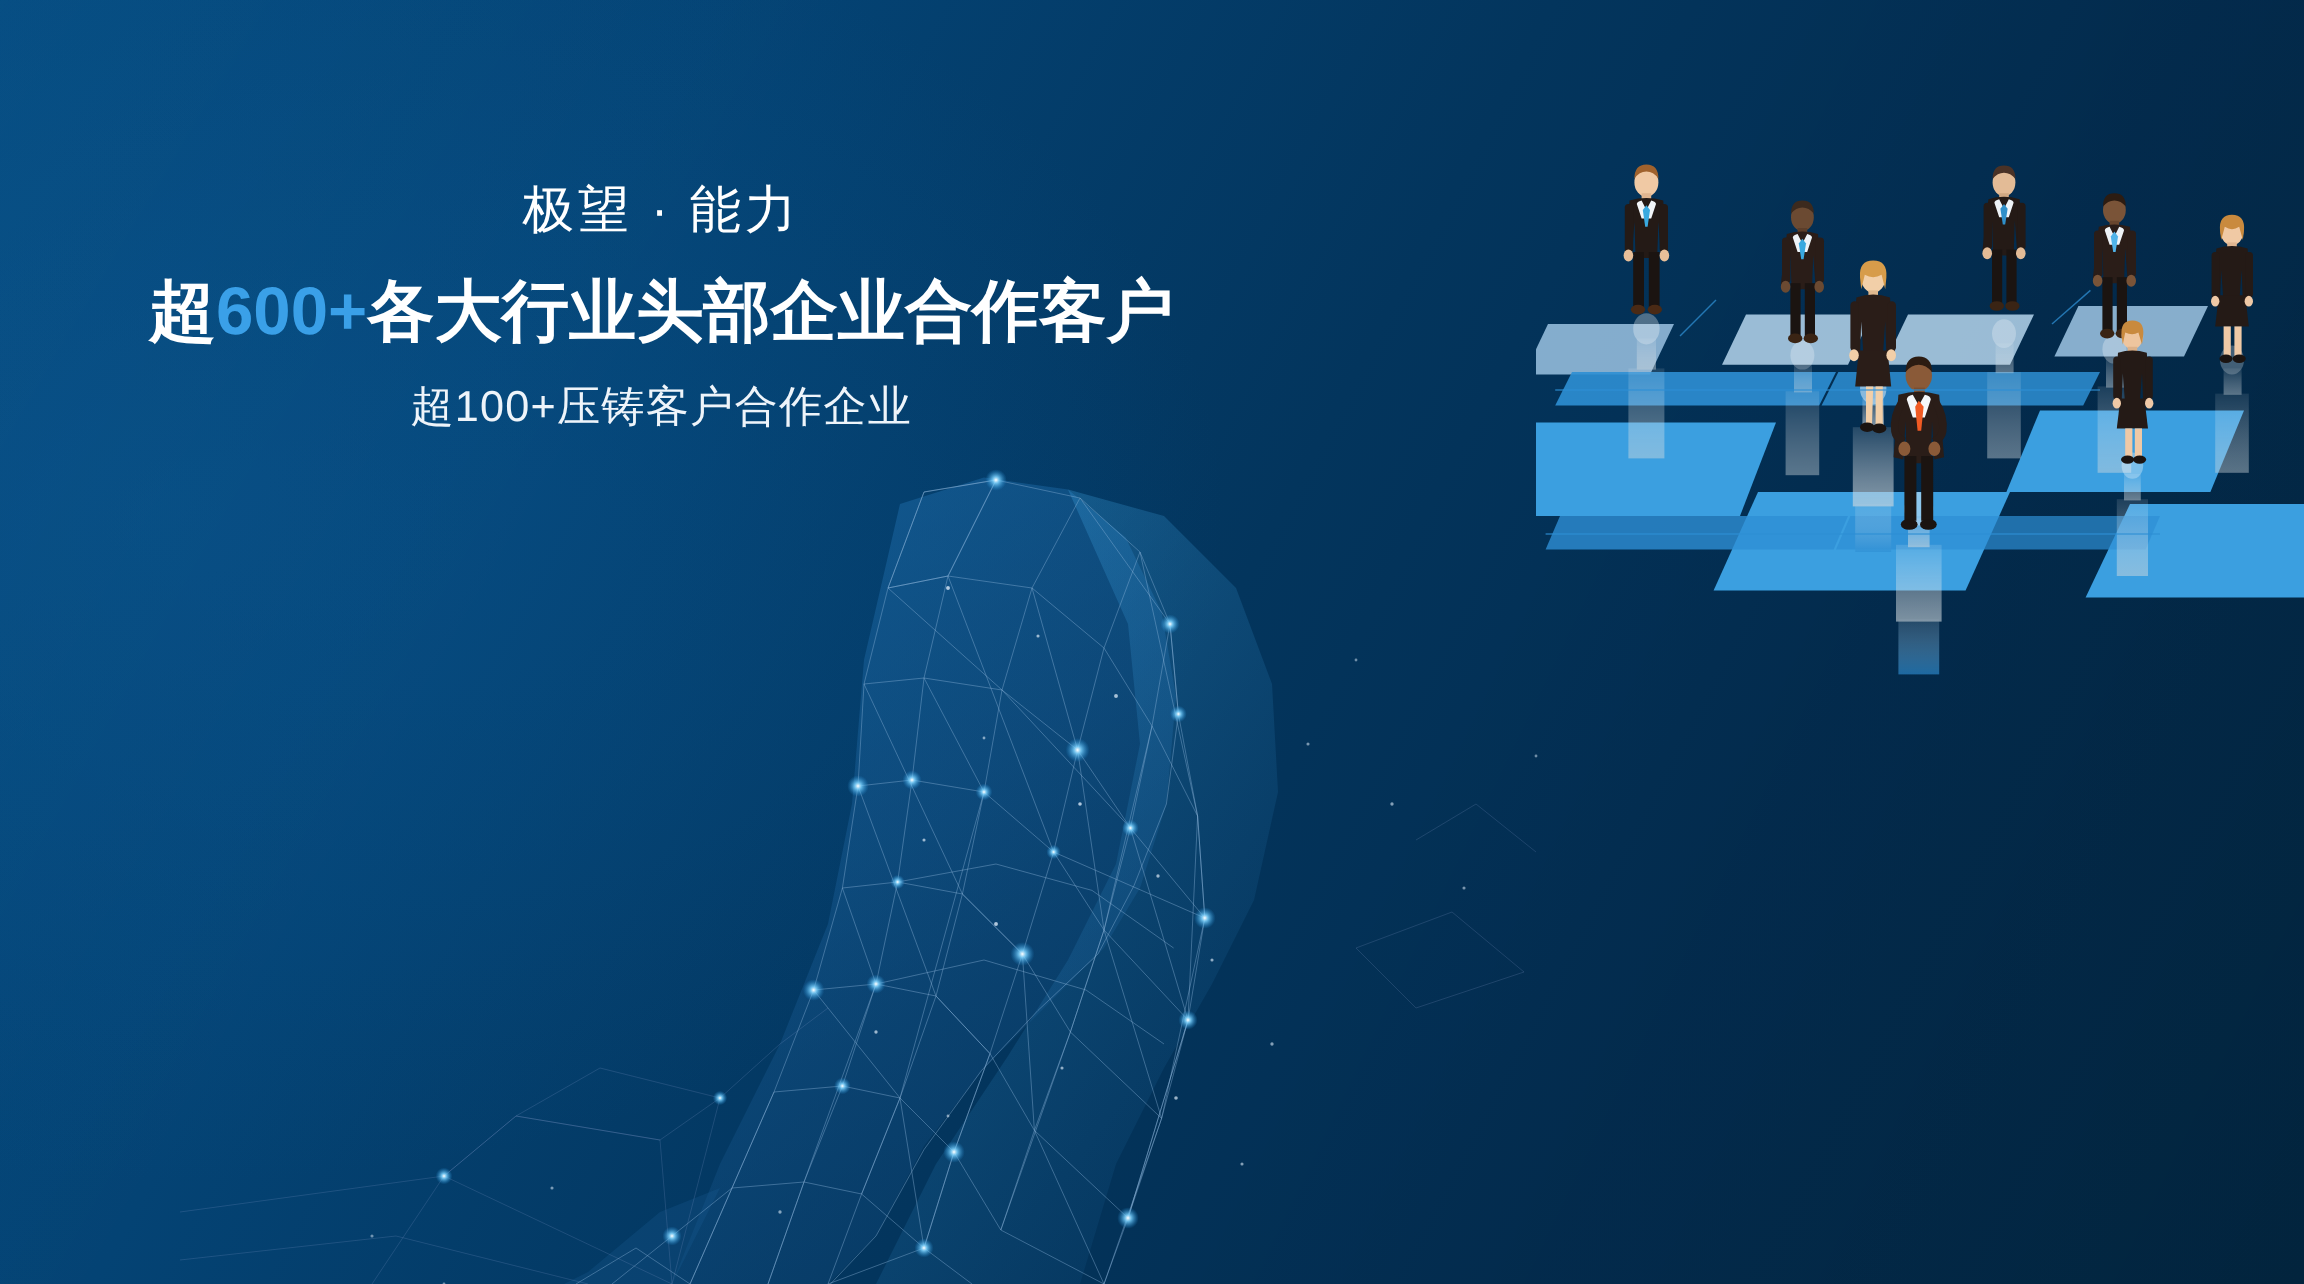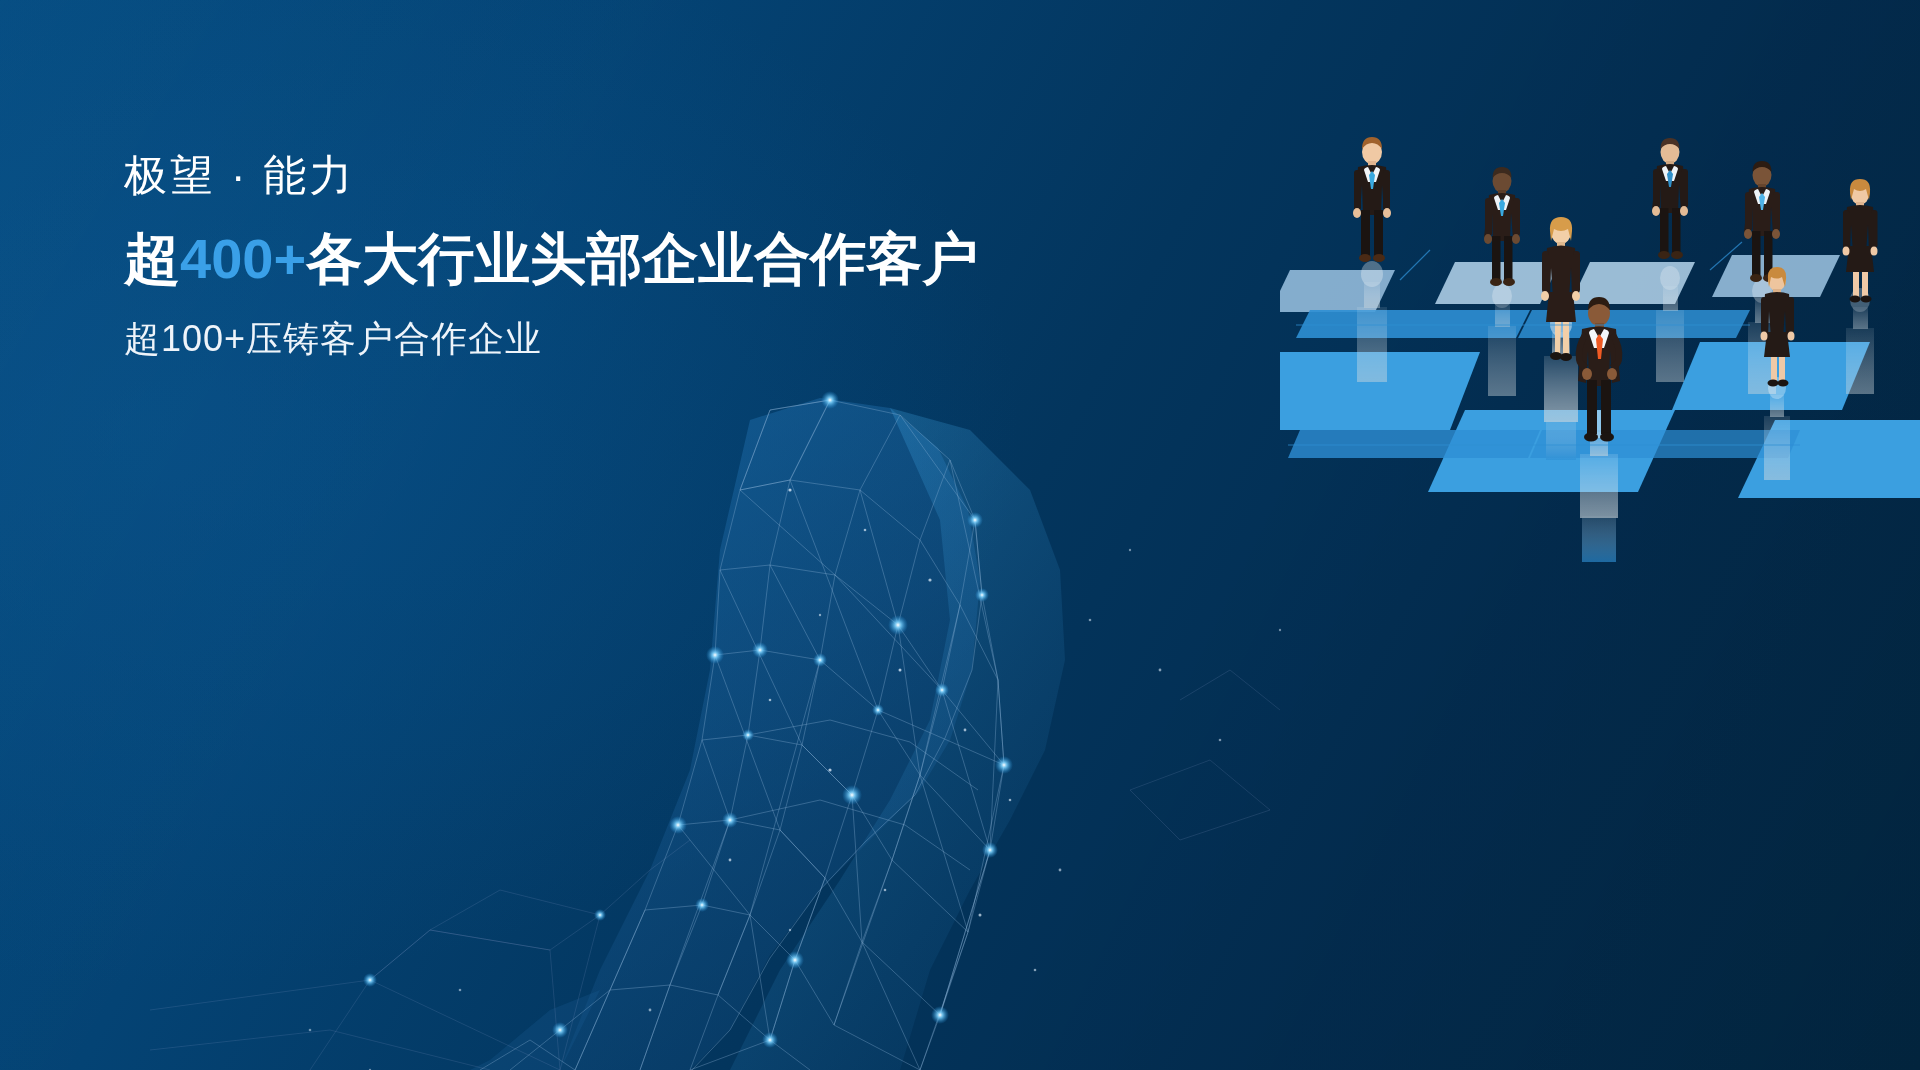--- a/index.html
+++ b/index.html
@@ -9,20 +9,21 @@
   }
   #stage {
     position: relative;
     width: 1920px;
     height: 1070px;
     overflow: hidden;
     font-family: "Liberation Sans", "DejaVu Sans", sans-serif;
     background:
       radial-gradient(ellipse 1400px 900px at 8% 40%, rgba(9,83,140,0.55) 0%, rgba(9,83,140,0.0) 62%),
       linear-gradient(118deg, #014a80 0%, #044374 26%, #03355d 52%, #032c4f 74%, #022844 100%);
+    text-align: center;
   }
 
   
   .sheen {
     position: absolute;
     inset: 0;
     background:
       linear-gradient(120deg, rgba(255,255,255,0.018) 0%, rgba(255,255,255,0) 30%),
       linear-gradient(296deg, rgba(0,0,0,0.10) 0%, rgba(0,0,0,0) 40%);
     pointer-events: none;
@@ -433,17 +434,17 @@
         <path d="M16 205 L470 205"></path>
         <path d="M8 325 L520 325"></path>
         <path d="M120 160 L150 130"></path>
         <path d="M430 150 L462 122"></path>
       </g>
     </svg>
   </div>
 
   <div class="text-block">
     <div class="eyebrow">极望 · 能力</div>
-    <div class="headline"><span>超</span><span class="accent">400+</span><span>各大行业头部企业合作客户</span></div>
+    <div class="headline"><span>超</span><span class="accent">600+</span><span>各大行业头部企业合作客户</span></div>
     <div class="subline">超100+压铸客户合作企业</div>
   </div>
 
 </div>
 
 </body></html>

